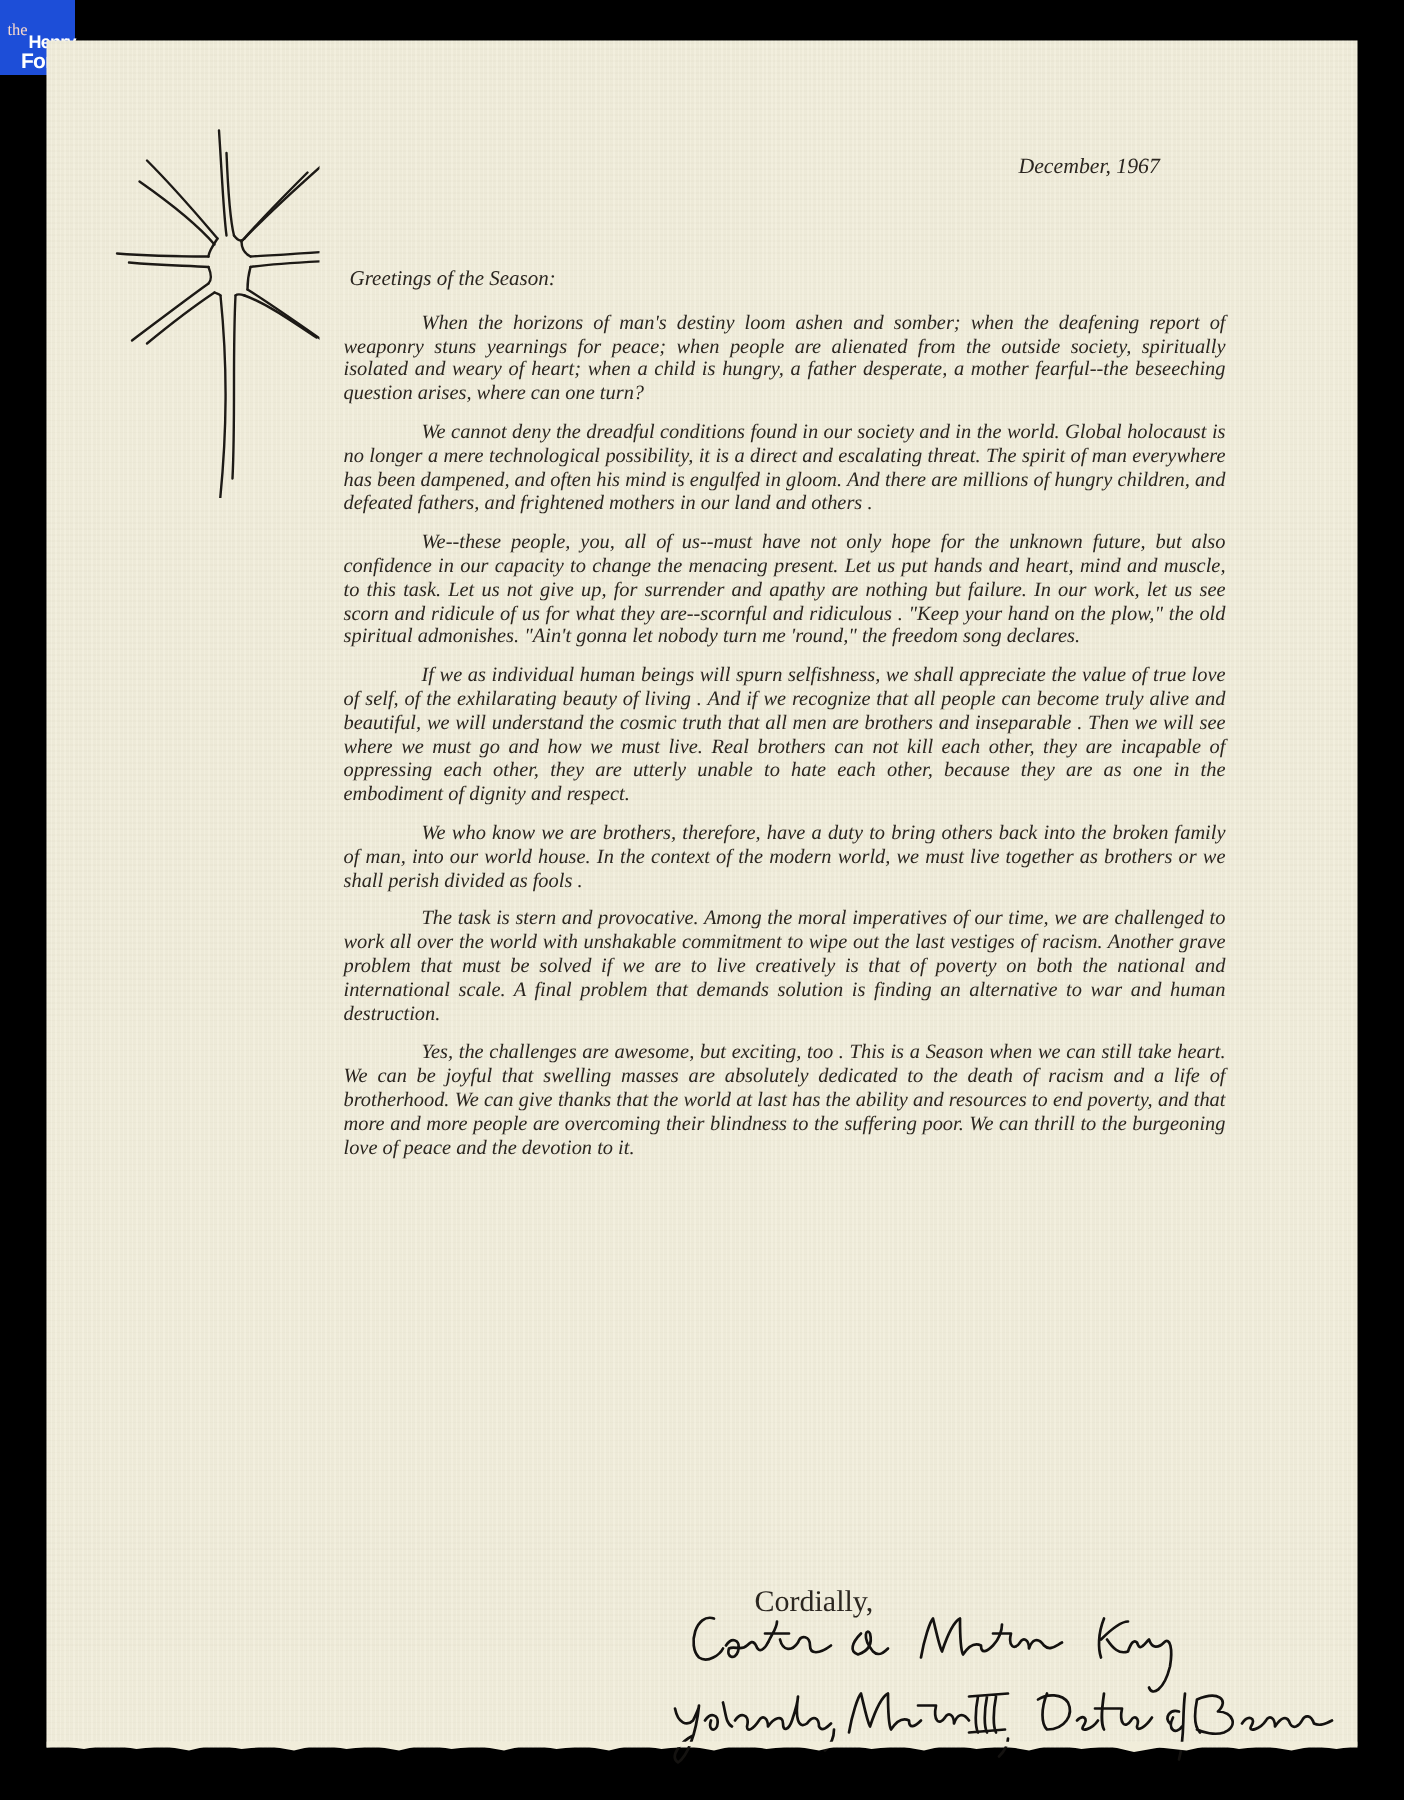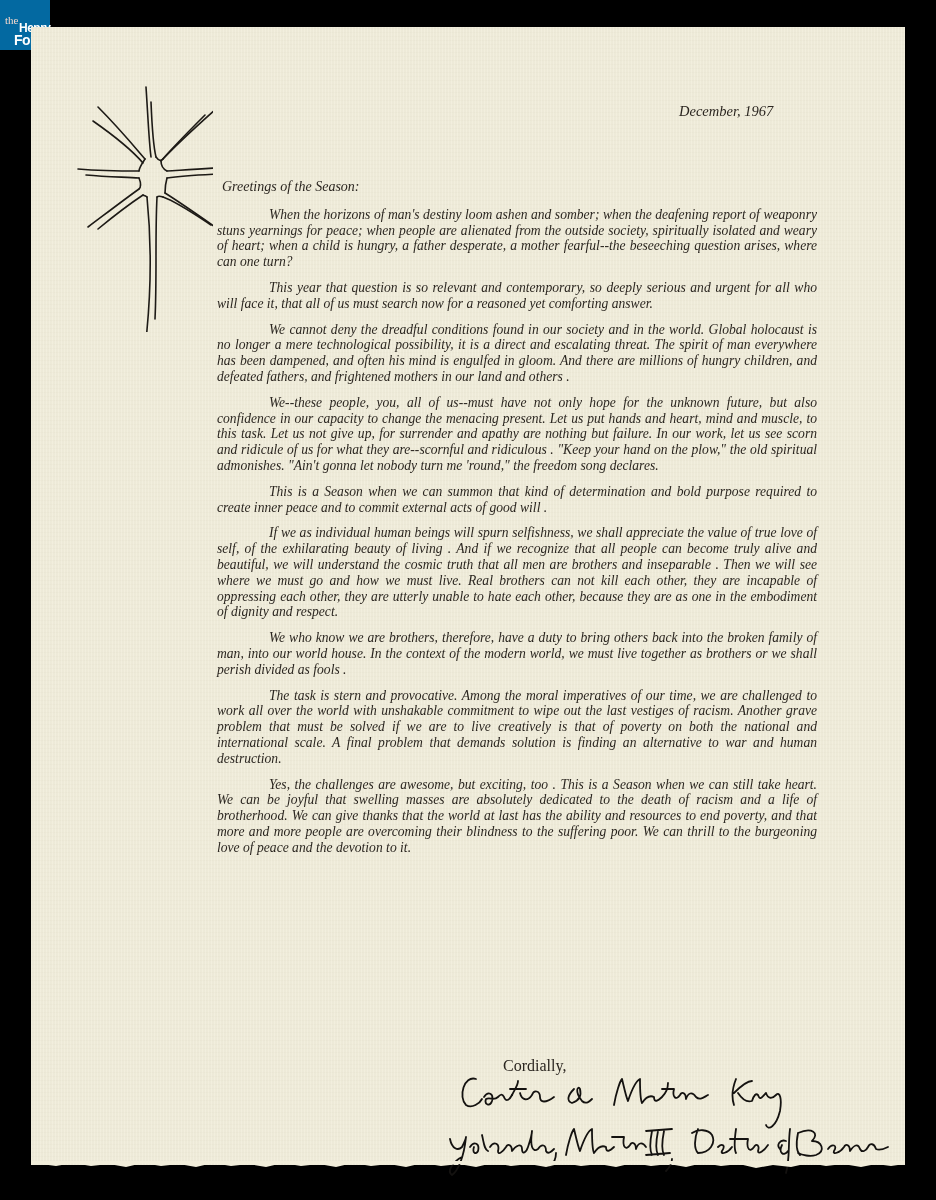--- a/index.html
+++ b/index.html
@@ -2,21 +2,21 @@
 <html><head>
   <meta charset="utf-8">
   <style>
     html, body { margin: 0; padding: 0; }
     body {
       width: 936px; height: 1200px; background: #000; position: relative; overflow: hidden;
       font-family: "Liberation Serif", "DejaVu Serif", serif;
     }
     .logo {
       position: absolute; left: 0; top: 0; width: 50px; height: 50px;
-      background: #0369a1; color: #fff; box-sizing: border-box; padding-left: 47px;
+      background: #1d4ed8; color: #fff; box-sizing: border-box; padding-left: 47px;
     }
     .logo .the { position: absolute; left: 5px; top: 14px; font-family: "Liberation Serif", serif; font-size: 11px; color: #f6d8cc; }
     .logo .henry { position: absolute; left: 19px; top: 22px; font-family: "Liberation Sans", sans-serif; font-weight: bold; font-size: 12px; line-height: 12px; letter-spacing: -0.5px; }
     .logo .ford { position: absolute; left: 14px; top: 33px; font-family: "Liberation Sans", sans-serif; font-weight: bold; font-size: 14px; line-height: 14px; letter-spacing: -0.5px; }
     .paper {
       position: absolute; left: 31px; top: 27px; width: 874px; height: 1138px;
       background: #f1edda;
       background-image:
         repeating-linear-gradient(90deg, rgba(255,255,255,0.08) 0 1px, rgba(0,0,0,0.015) 1px 3px),
         repeating-linear-gradient(0deg, rgba(0,0,0,0.012) 0 1px, rgba(255,255,255,0.03) 1px 4px);
@@ -25,25 +25,25 @@
       position: absolute; left: 0; bottom: -4px; width: 100%; height: 8px;
     }
     .star { position: absolute; left: 22px; top: 30px; width: 160px; height: 275px; }
     .date {
       position: absolute; left: 648px; top: 76px; font-style: italic; font-size: 14.5px; color: #2b2620;
     }
     .body-text {
       position: absolute; left: 186px; top: 152px; width: 600px; color: #2b2620;
       font-style: italic; font-size: 13.6px; line-height: 15.8px;
     }
-    .salutation { margin: 0 0 12px 5px; font-size: 14px; }
-    .para { margin: 0 0 10px 0; text-align: justify; }
+    .salutation { margin: 0 0 12px 16px; font-size: 14px; }
+    .para { margin: 0 0 10px 12px; text-align: justify; }
     .para .first { padding-left: 52px; }
     .closing-line { margin: 0 0 10px 50px; }
-    .cordially { position: absolute; left: 472px; top: 1030px; font-size: 16px; color: #2b2620; }
+    .cordially { position: absolute; left: 472px; top: 1030px; font-size: 20px; color: #2b2620; }
     .sig { position: absolute; left: 405px; top: 1040px; width: 460px; height: 110px; }
   </style>
 </head>
 <body>
 
 <div class="logo">
   <span class="the">the</span>
   <span class="henry">Henry</span>
   <span class="ford">Ford</span>
 </div>
@@ -83,24 +83,22 @@
     <path d="M114 121 C112 128 112 132 112 136"></path>
     <path d="M90 138 C92 139 93 139 94 140"></path>
     <path d="M110 140 C107 139 105 139 104 140"></path>
   </svg>
 
   <div class="date">December, 1967</div>
 
   <div class="body-text">
     <div class="salutation">Greetings of the Season:</div>
     <p class="para"><span class="first"></span><span>When the horizons of man's destiny loom ashen and somber; when the deafening report of weaponry stuns yearnings for peace; when people are alienated from the outside society, spiritually isolated and weary of heart; when a child is hungry, a father desperate, a mother fearful--the beseeching question arises, where can one turn?</span></p>
-    <p class="para"><span class="first"></span><span>This year that question is so relevant and contemporary, so deeply serious and urgent for all who will face it, that all of us must search now for a reasoned yet comforting answer.</span></p>
     <p class="para"><span class="first"></span><span>We cannot deny the dreadful conditions found in our society and in the world. Global holocaust is no longer a mere technological possibility, it is a direct and escalating threat. The spirit of man everywhere has been dampened, and often his mind is engulfed in gloom. And there are millions of hungry children, and defeated fathers, and frightened mothers in our land and others .</span></p>
     <p class="para"><span class="first"></span><span>We--these people, you, all of us--must have not only hope for the unknown future, but also confidence in our capacity to change the menacing present. Let us put hands and heart, mind and muscle, to this task. Let us not give up, for surrender and apathy are nothing but failure. In our work, let us see scorn and ridicule of us for what they are--scornful and ridiculous . "Keep your hand on the plow," the old spiritual admonishes. "Ain't gonna let nobody turn me 'round," the freedom song declares.</span></p>
-    <p class="para"><span class="first"></span><span>This is a Season when we can summon that kind of determination and bold purpose required to create inner peace and to commit external acts of good will .</span></p>
     <p class="para"><span class="first"></span><span>If we as individual human beings will spurn selfishness, we shall appreciate the value of true love of self, of the exhilarating beauty of living . And if we recognize that all people can become truly alive and beautiful, we will understand the cosmic truth that all men are brothers and inseparable . Then we will see where we must go and how we must live. Real brothers can not kill each other, they are incapable of oppressing each other, they are utterly unable to hate each other, because they are as one in the embodiment of dignity and respect.</span></p>
     <p class="para"><span class="first"></span><span>We who know we are brothers, therefore, have a duty to bring others back into the broken family of man, into our world house. In the context of the modern world, we must live together as brothers or we shall perish divided as fools .</span></p>
     <p class="para"><span class="first"></span><span>The task is stern and provocative. Among the moral imperatives of our time, we are challenged to work all over the world with unshakable commitment to wipe out the last vestiges of racism. Another grave problem that must be solved if we are to live creatively is that of poverty on both the national and international scale. A final problem that demands solution is finding an alternative to war and human destruction.</span></p>
     <p class="para"><span class="first"></span><span>Yes, the challenges are awesome, but exciting, too . This is a Season when we can still take heart. We can be joyful that swelling masses are absolutely dedicated to the death of racism and a life of brotherhood. We can give thanks that the world at last has the ability and resources to end poverty, and that more and more people are overcoming their blindness to the suffering poor. We can thrill to the burgeoning love of peace and the devotion to it.</span></p>
   </div>
 
   <div class="cordially">Cordially,</div>
 
   <svg class="sig" viewBox="0 0 460 110" fill="none" stroke="#141210" stroke-width="1.8" stroke-linecap="round" stroke-linejoin="round">
 

